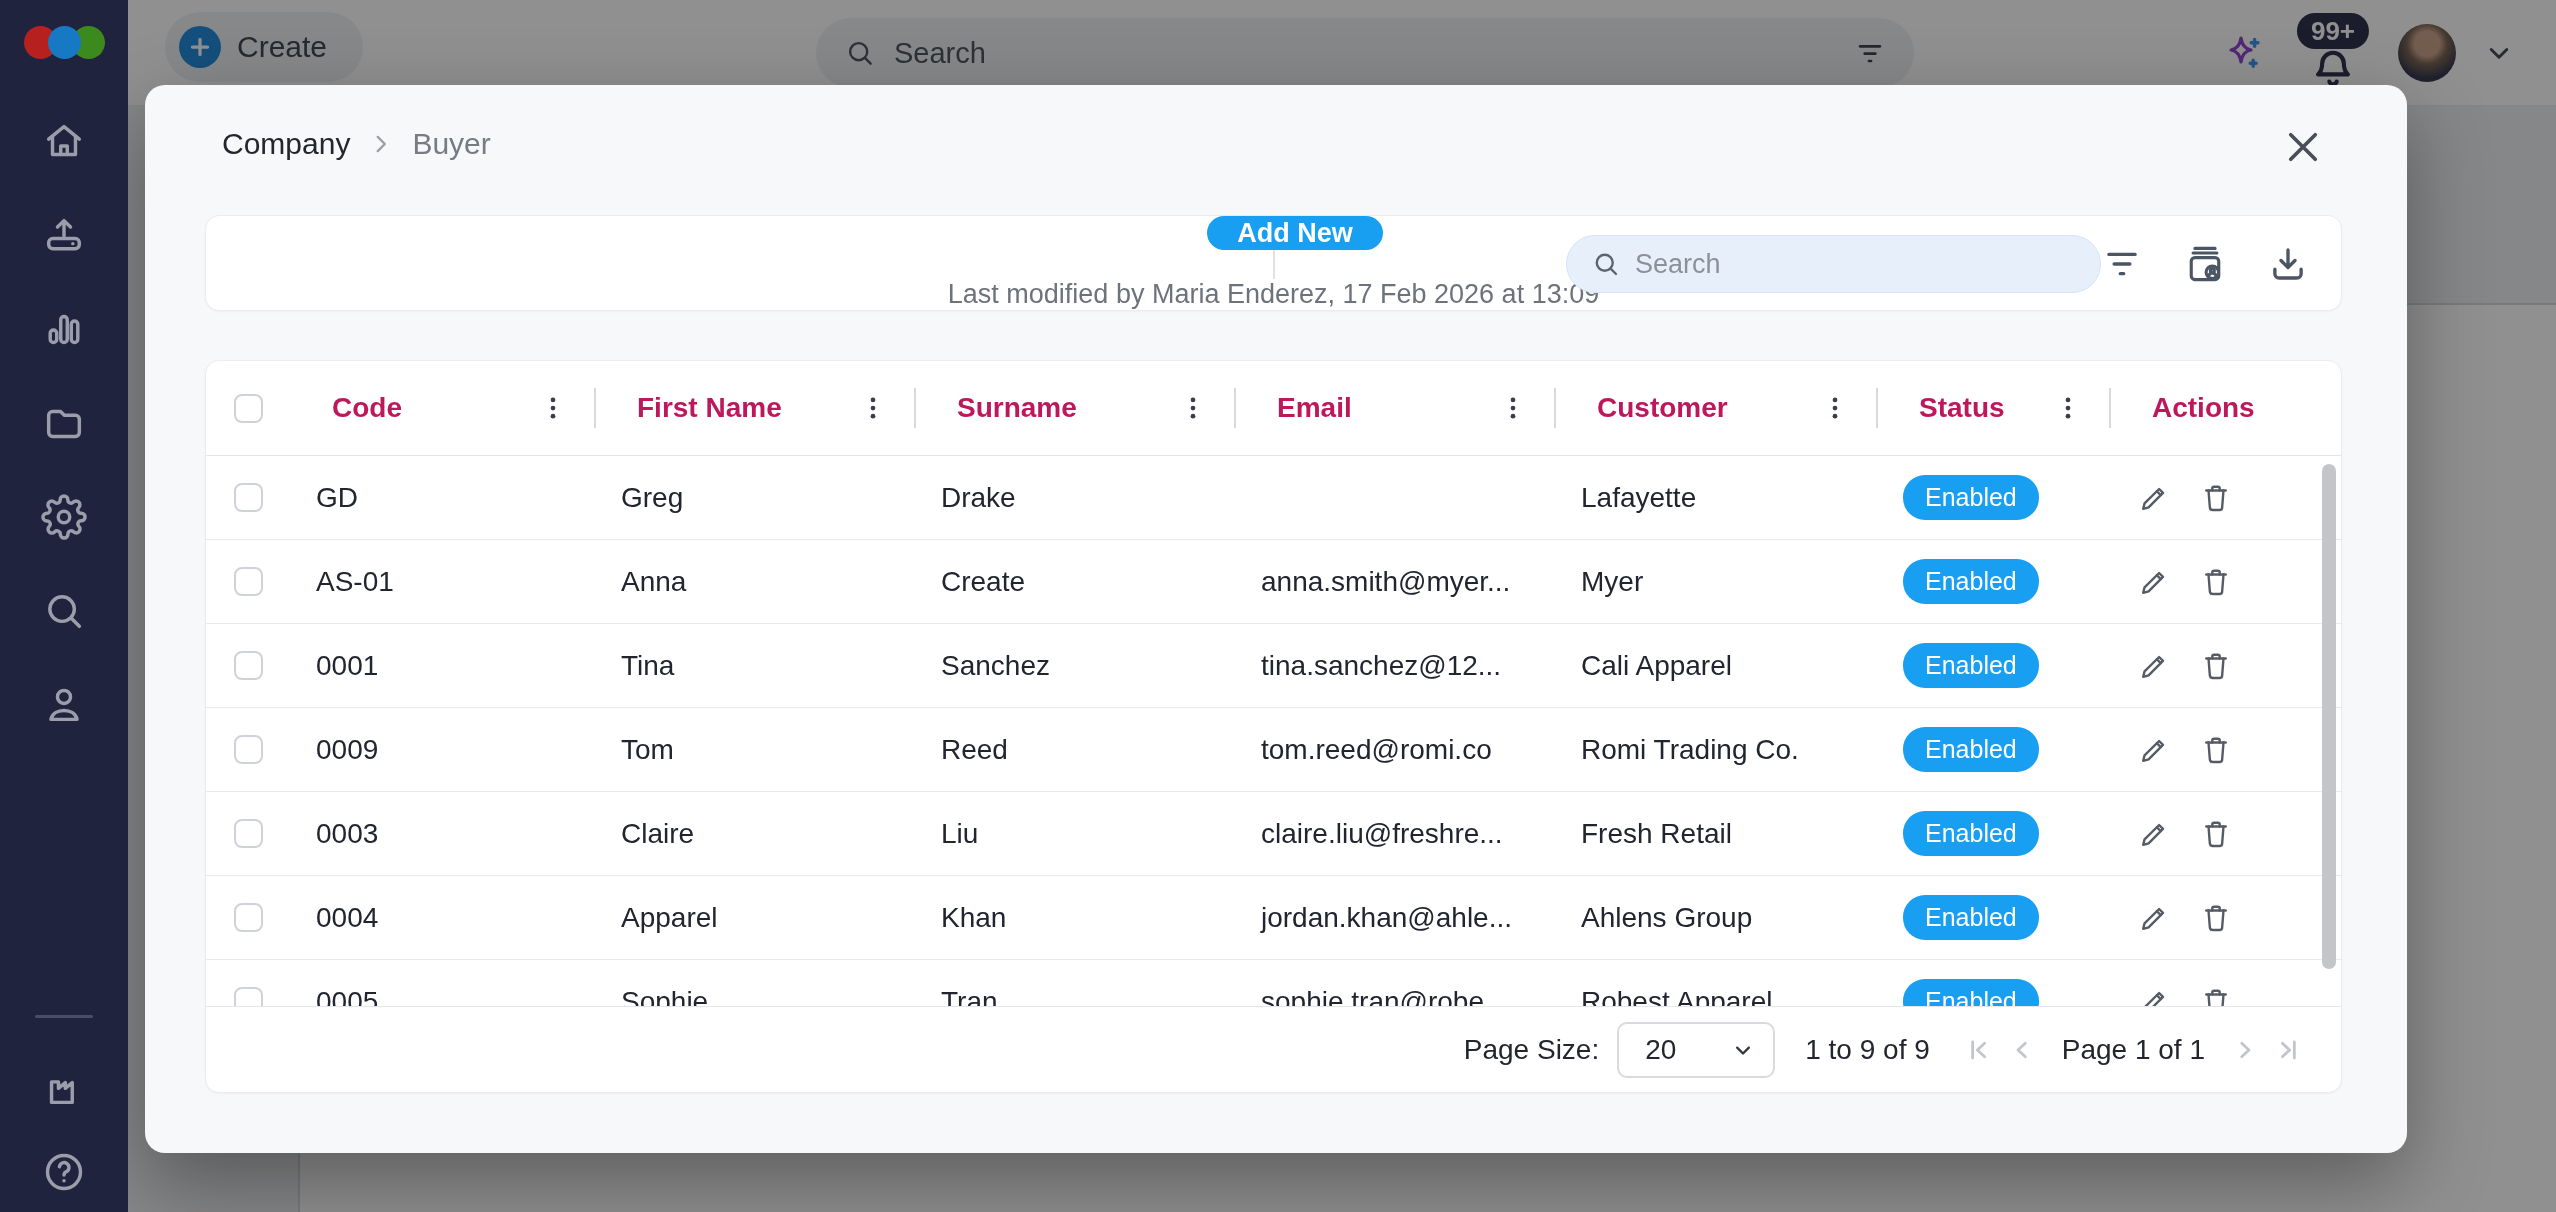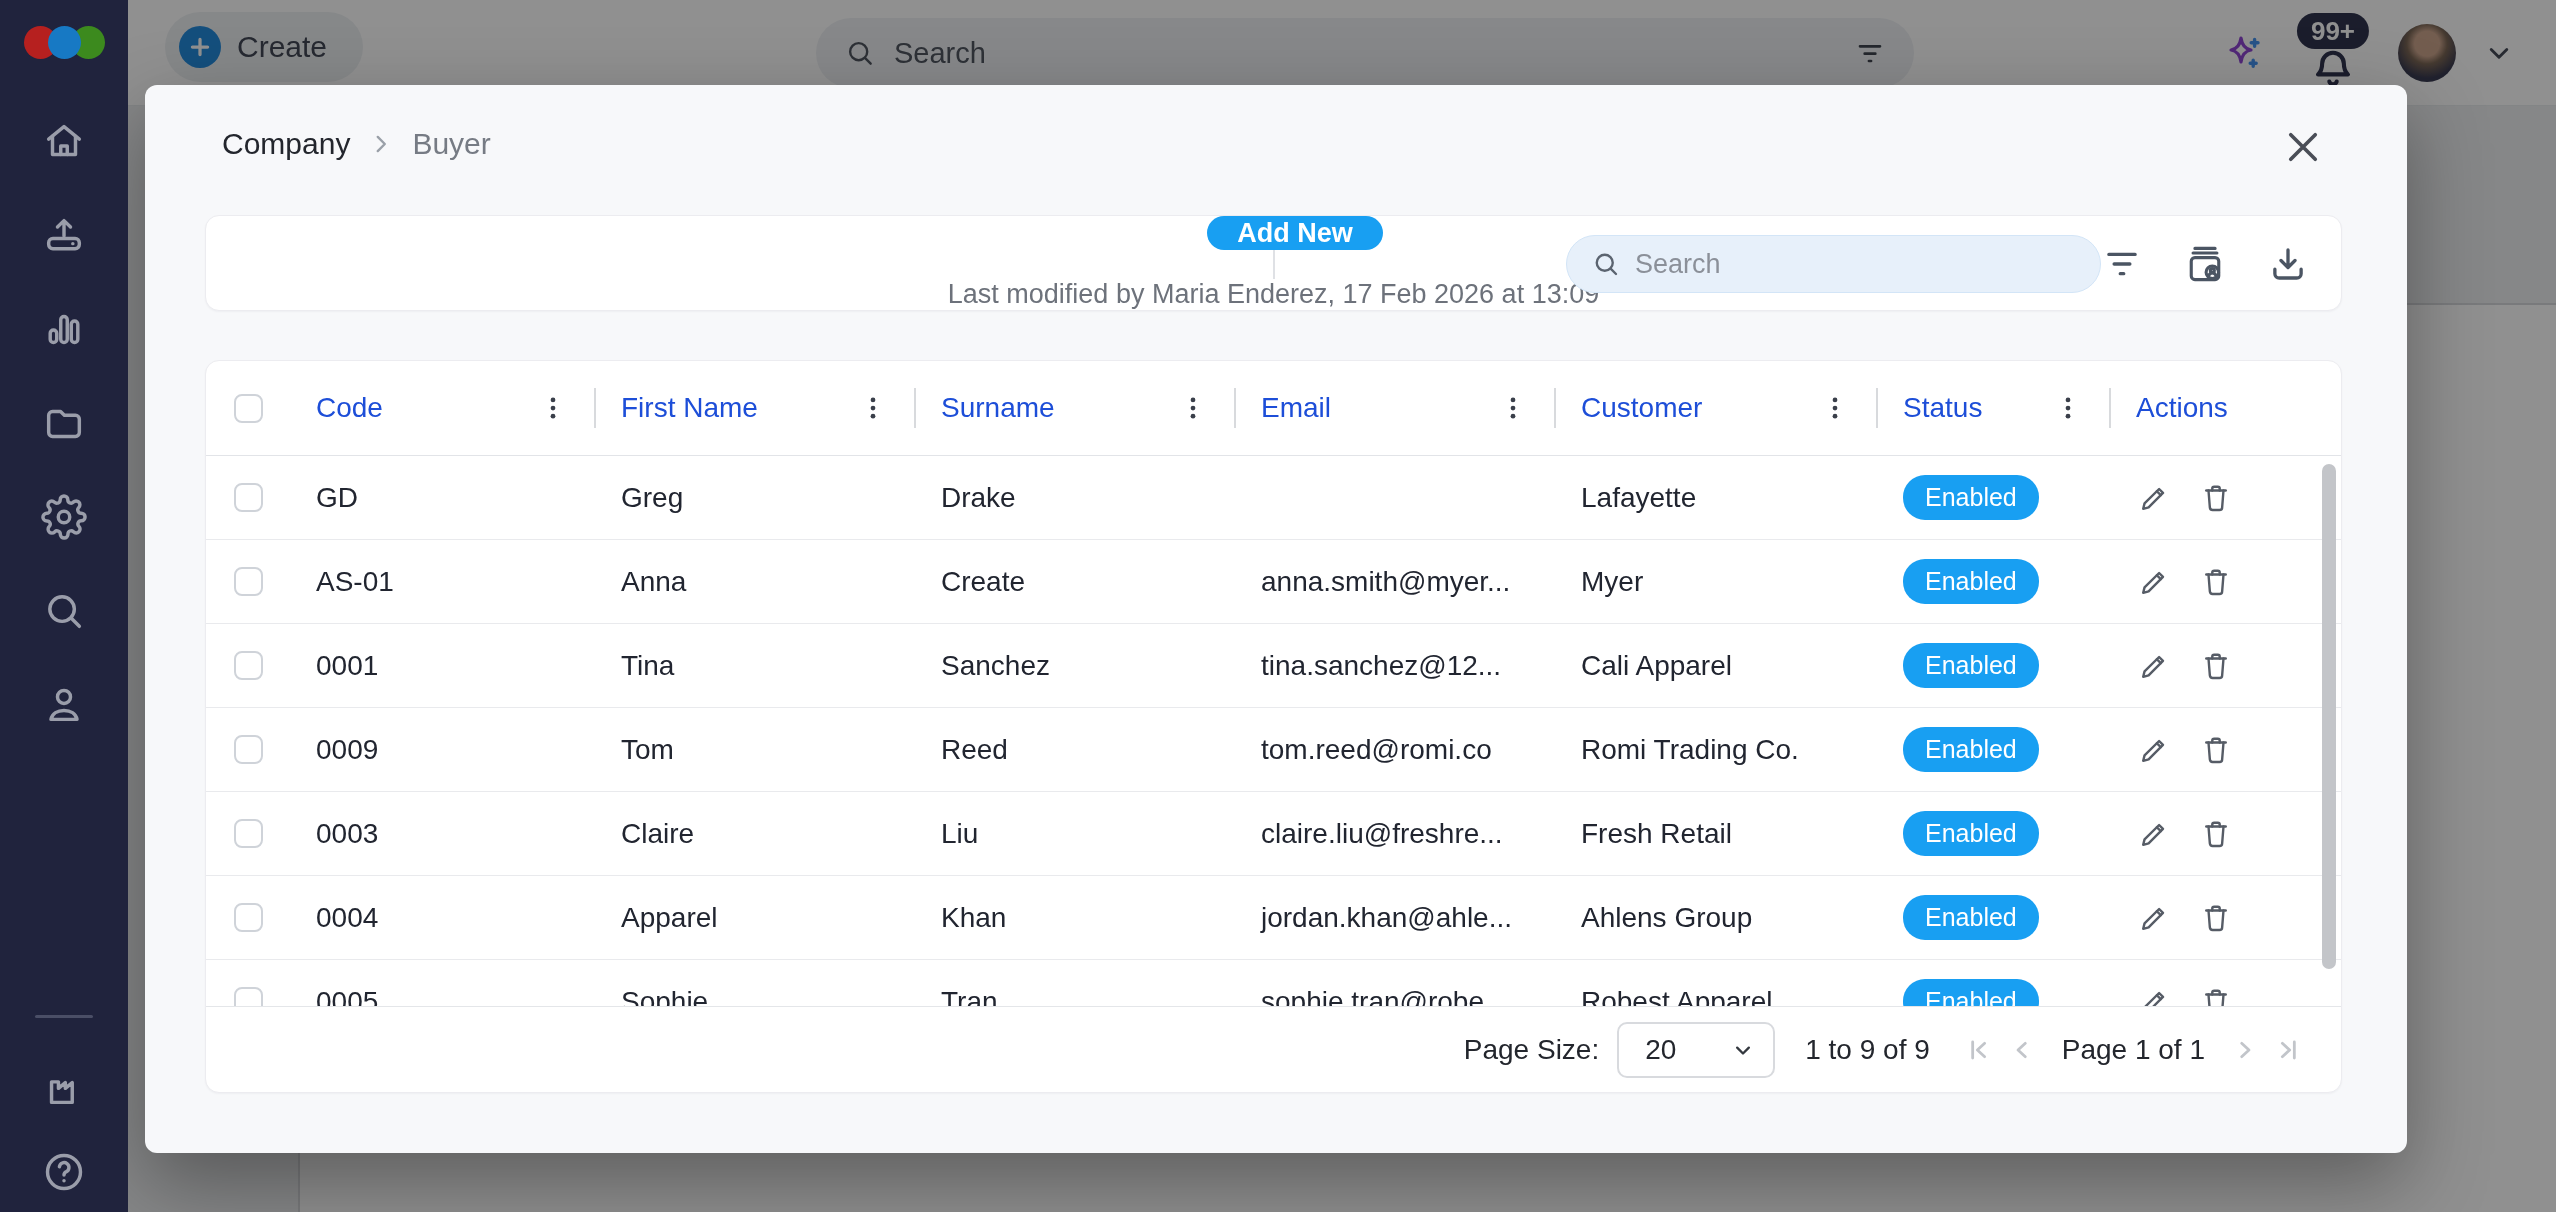--- a/index.html
+++ b/index.html
@@ -38,21 +38,21 @@
   .logo .c-blue{background:#1779c4;margin-left:-9px;position:relative;z-index:3;}
   .logo .c-green{background:#3c8a1e;margin-left:-9px;position:relative;z-index:2;}
   .sb-btn{width:52px;height:52px;margin-bottom:42px;display:flex;align-items:center;justify-content:center;color:#9a9daa;}
   .sb-divider{width:58px;height:3px;background:#4a4e66;border-radius:2px;margin:36px 0 44px;}
   .sidebar .spacer{flex:1;}
   .sb-foot{display:flex;flex-direction:column;align-items:center;padding-bottom:14px;}
   .sb-foot .sb-btn{margin-bottom:32px;}
   .sb-foot .sb-btn:last-child{margin-bottom:0;}
 
   
-  .modal{position:absolute;left:145px;top:85px;width:2262px;height:1068px;background:#f7f8fa;border-radius:12px;z-index:20;box-shadow:0 30px 80px rgba(0,0,0,.35);}
+  .modal{position:absolute;left:145px;top:85px;width:2262px;height:1068px;background:#f7f8fa;border-radius:20px;z-index:20;box-shadow:0 30px 80px rgba(0,0,0,.35);}
   .breadcrumb{position:absolute;left:77px;top:42px;display:flex;align-items:center;font-size:30px;}
   .crumb-parent{color:#23262d;font-weight:500;}
   .crumb-sep{margin:0 18px;color:#9aa0a8;display:flex;}
   .crumb-current{color:#767b84;}
   .modal-close{position:absolute;right:82px;top:40px;width:44px;height:44px;display:flex;align-items:center;justify-content:center;color:#4a4e57;cursor:pointer;}
 
   .card{position:absolute;left:60px;background:#fff;border:1px solid #ececf0;border-radius:14px;box-shadow:0 1px 2px rgba(16,24,40,.04);flex-direction:column;}
   .toolbar-card{top:130px;width:2137px;height:96px;display:flex;align-items:center;}
   .addnew-btn{margin-left:43px;height:52px;padding:0 30px;border:none;border-radius:27px;background:var(--accent);color:#fff;font-size:27px;font-weight:bold;font-family:inherit;display:flex;align-items:center;cursor:pointer;}
   .toolbar-sep{width:2px;height:44px;background:#dfe1e5;margin:0 32px 0 32px;}
@@ -60,21 +60,21 @@
   .modal-search{position:absolute;left:1360px;top:19px;width:535px;height:58px;border-radius:29px;background:#e7f0fa;border:1.5px solid #d3e5f7;display:flex;align-items:center;gap:14px;padding:0 24px;}
   .modal-search input{flex:1;border:none;outline:none;background:transparent;font-size:27px;color:#5c626c;font-family:inherit;}
   .modal-search input::placeholder{color:#8b9099;opacity:1;}
   .toolbar-icons{position:absolute;right:32px;top:0;height:96px;display:flex;align-items:center;gap:40px;color:#4b5563;}
   .tool-btn{cursor:pointer;display:flex;}
 
   .table-card{top:275px;width:2137px;height:733px;overflow:hidden;}
   .grid-row{display:grid;grid-template-columns:85px 305px 320px 320px 320px 322px 233px 1fr;align-items:center;}
   .thead{height:95px;border-bottom:1px solid #e2e4e8;}
   .th{position:relative;height:100%;display:flex;align-items:center;padding-left:25px;}
-  .th-label{font-size:28px;font-weight:400;color:#1d4ed8;}
+  .th-label{font-size:28px;font-weight:700;color:#be185d;margin-left:16px;}
   .kebab{position:absolute;right:28px;color:#3a3f4a;cursor:pointer;display:flex;}
   .th-sep{position:absolute;right:0;top:50%;transform:translateY(-50%);width:2px;height:40px;background:#d8dadd;}
   .th-check,.td-check{display:flex;justify-content:center;}
   .checkbox{width:29px;height:29px;border:2px solid #cfd3d9;border-radius:8px;background:#fff;cursor:pointer;}
   .tbody{height:550px;overflow:hidden;position:relative;}
   .tr{height:84px;border-bottom:1px solid #e9eaed;}
   .td{padding-left:25px;font-size:28px;color:#212530;white-space:nowrap;overflow:hidden;}
   .badge{display:inline-block;background:var(--accent);color:#fff;font-size:25px;padding:8px 22px;border-radius:22px;line-height:1.15;}
   .td-actions{display:flex;gap:26px;color:#565c66;}
   .row-action{cursor:pointer;display:flex;}

